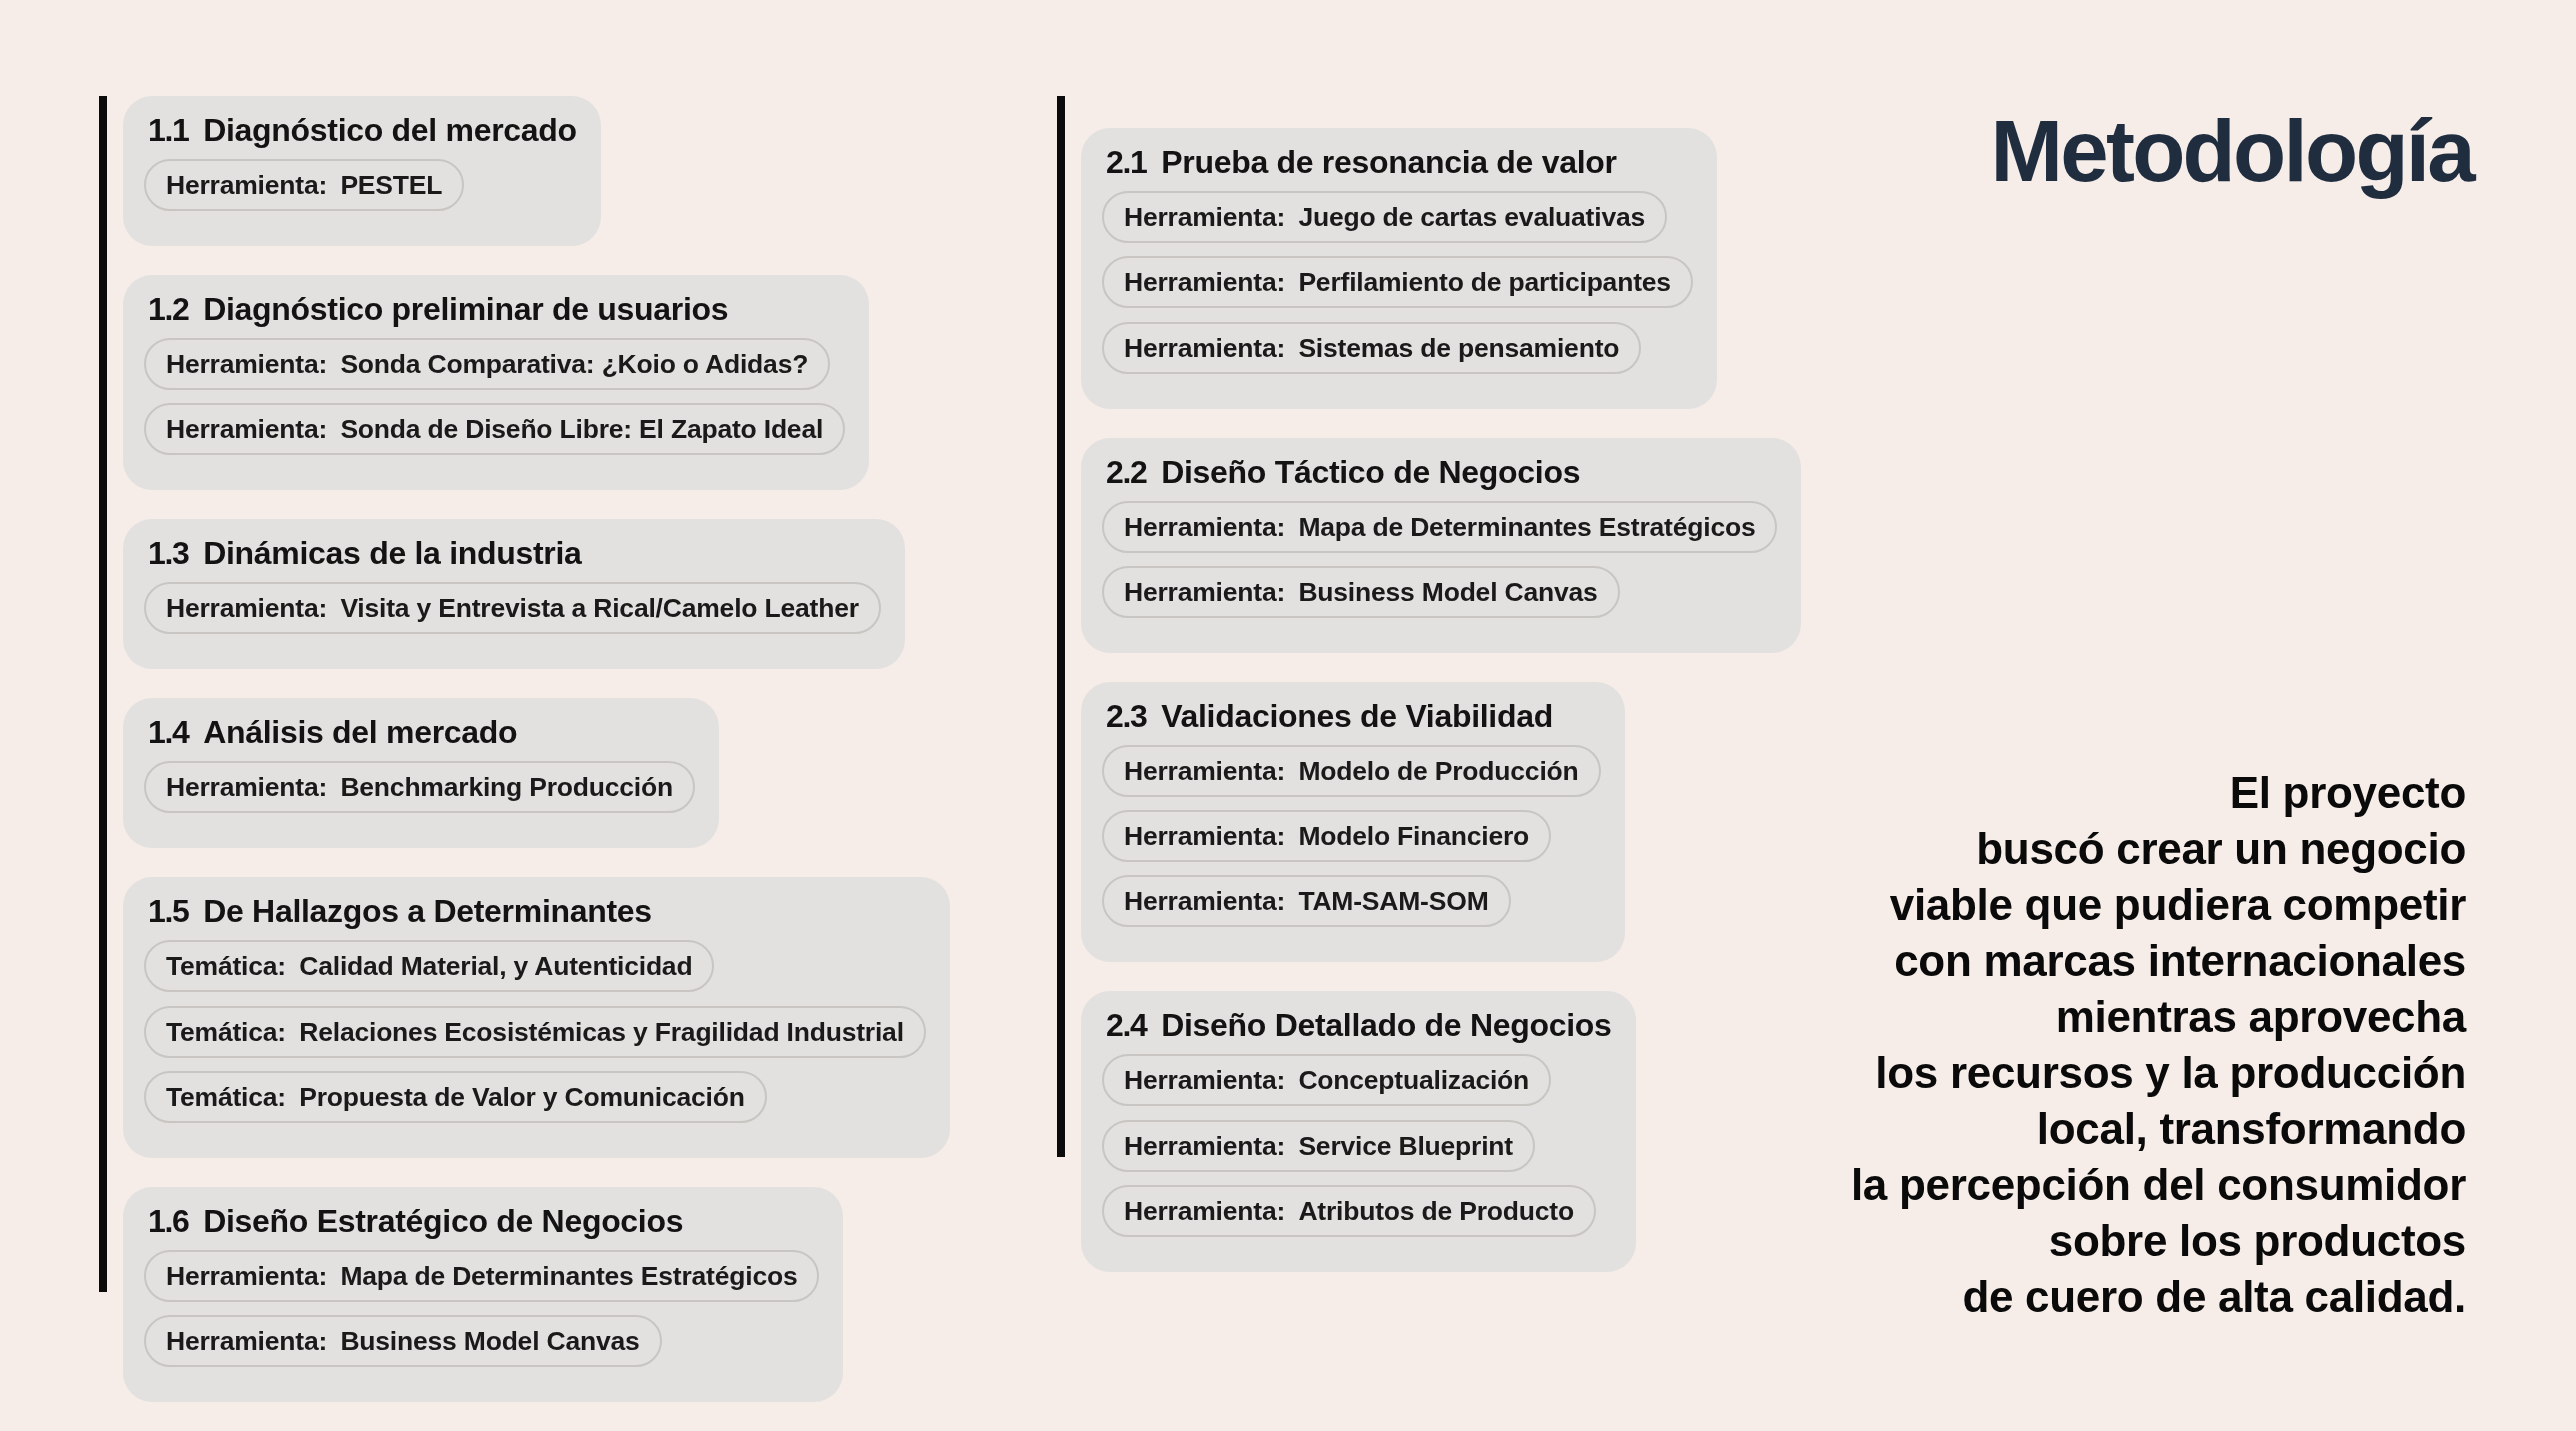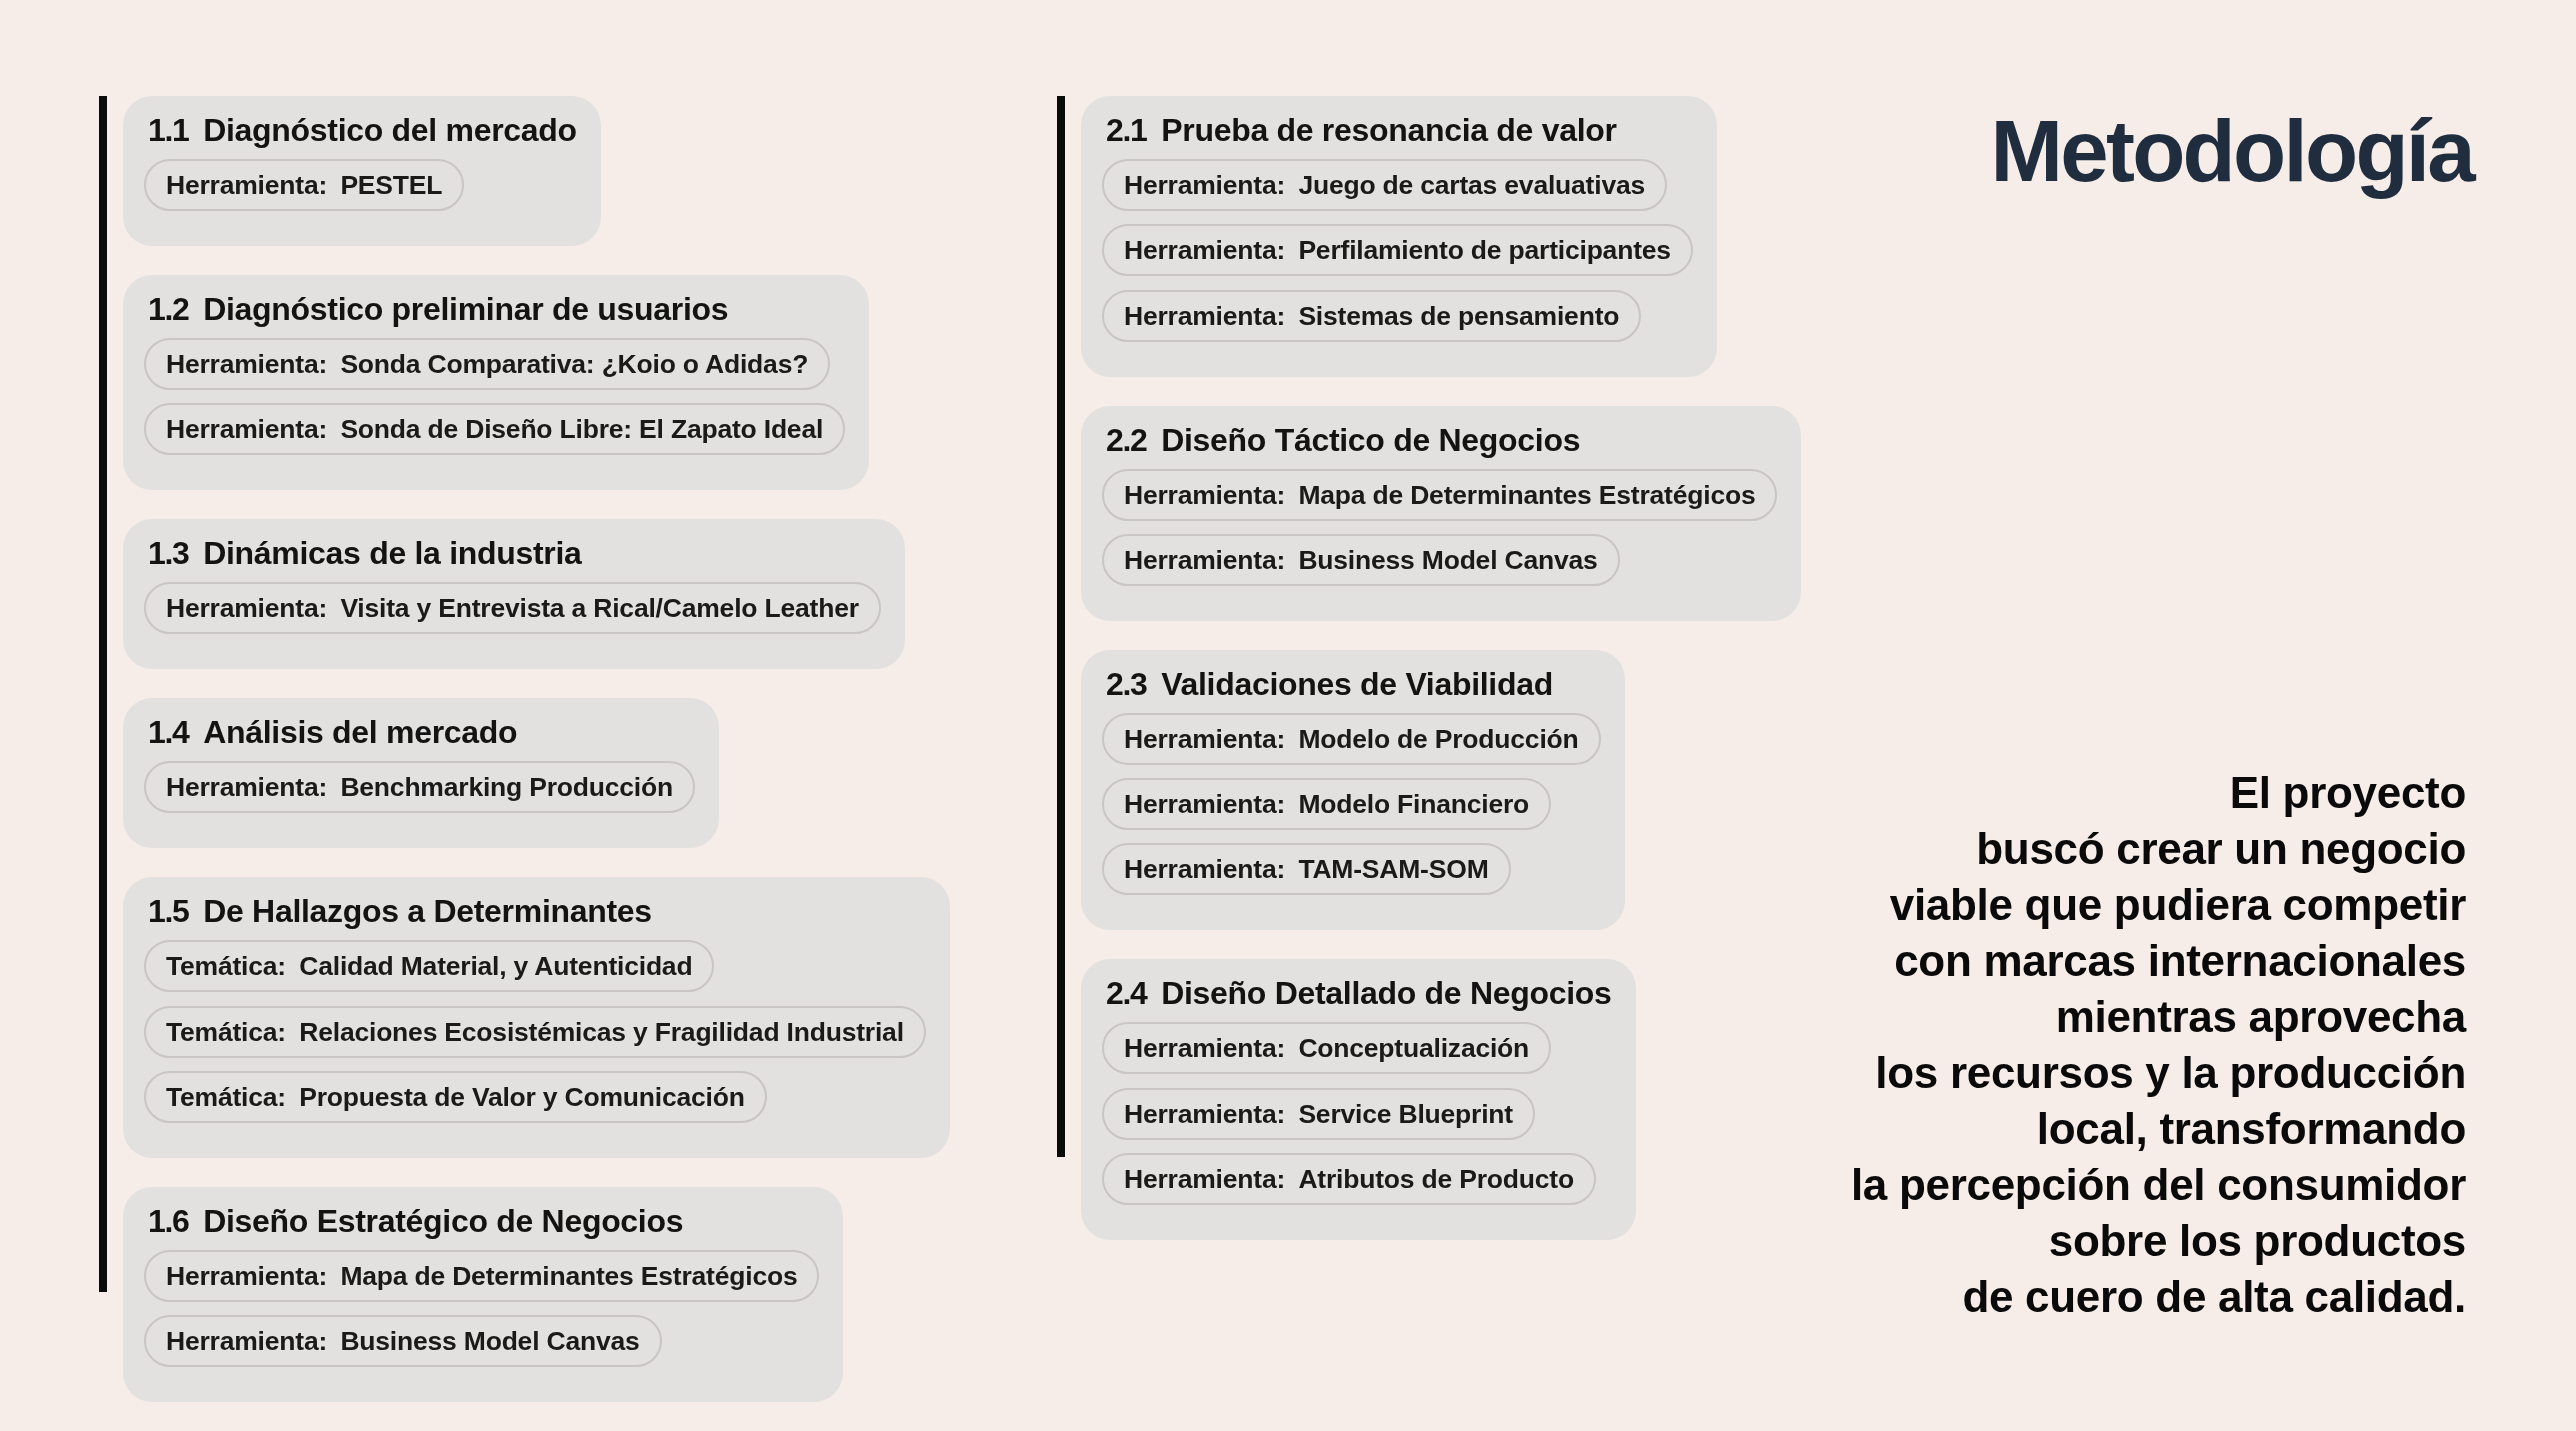--- a/index.html
+++ b/index.html
@@ -10,21 +10,21 @@
     font-family:"Liberation Sans","DejaVu Sans",sans-serif;
   }
   .bar { position:absolute; width:8px; background:#0b0b0b; }
   .bar-left  { left:99px;  top:96px; height:1196px; }
   .bar-right { left:1057px; top:96px; height:1061px; }
   .cards {
     position:absolute; top:96px;
     display:flex; flex-direction:column; align-items:flex-start; gap:29px;
   }
   .col-1 { left:123px; }
-  .col-2 { left:1081px; }
+  .col-2 { left:1081px;margin-top:32px; }
   .card {
     background:#e3e1df; border-radius:29px;
     padding:17px 24px 35px 21px;
   }
   .card-heading {
     margin:0 0 12px 4px;
     font-size:32px; line-height:34px; font-weight:700;
     color:#131313; letter-spacing:-0.3px; white-space:nowrap;
   }
   .card-heading .num { margin-right:14.6px; letter-spacing:-1.3px; }

